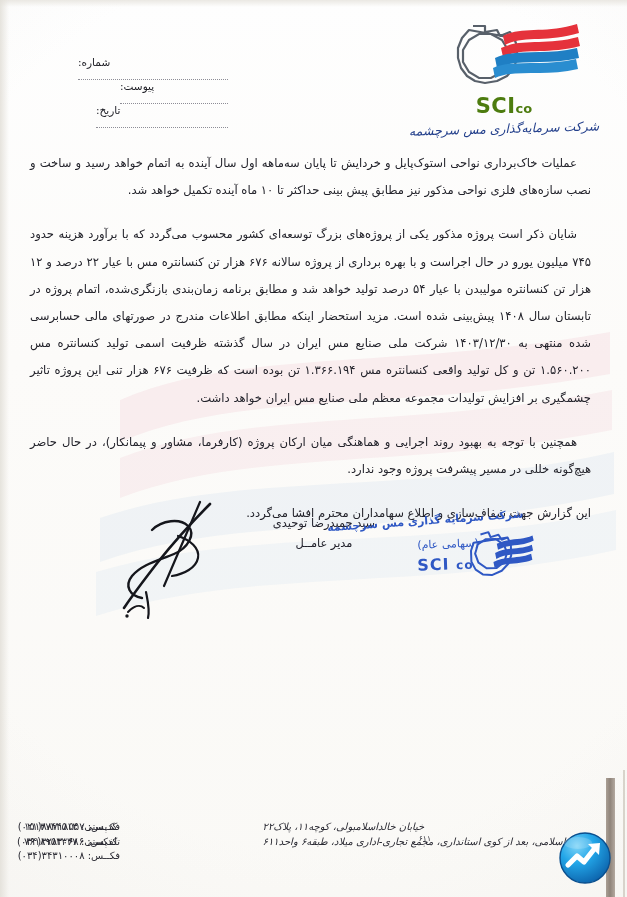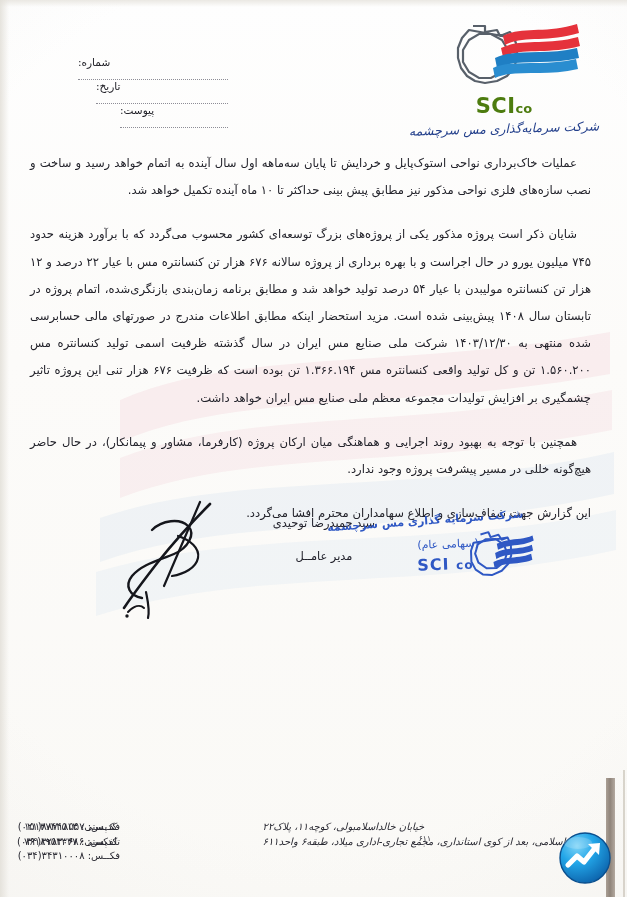--- a/index.html
+++ b/index.html
@@ -155,21 +155,21 @@
     direction: rtl;
   }
   .sig-name {
     font-size: 11.4px;
     color: #20202a;
     white-space: nowrap;
   }
   .sig-title {
     font-size: 11.4px;
     color: #20202a;
-    margin-top: 19px;
+    margin-top: 6px;
     letter-spacing: 1.6px;
   }
   .signature-ink {
     position: absolute;
     left: 122px;
     top: 500px;
     width: 135px;
     height: 125px;
     pointer-events: none;
   }
@@ -330,26 +330,26 @@
     </div>
     <div class="brand-scico"><span>SCI</span><span class="co">co</span></div>
     <div class="brand-fa">شرکت سرمایه‌گذاری مس سرچشمه</div>
   </div>
 
   <div class="form-fields">
     <div class="form-row r1">
       <span class="form-label">شماره:</span>
       <span class="dotline"></span>
     </div>
+    <div class="form-row r3">
+      <span class="form-label">پیوست:</span>
+      <span class="dotline"></span>
+    </div>
     <div class="form-row r2">
       <span class="form-label">تاریخ:</span>
-      <span class="dotline"></span>
-    </div>
-    <div class="form-row r3">
-      <span class="form-label">پیوست:</span>
       <span class="dotline"></span>
     </div>
   </div>
 
   <div class="body">
     <p class="para">عملیات خاک‌برداری نواحی استوک‌پایل و خردایش تا پایان سه‌ماهه اول سال آینده به اتمام خواهد رسید و ساخت و نصب سازه‌های فلزی نواحی مذکور نیز مطابق پیش بینی حداکثر تا ۱۰ ماه آینده تکمیل خواهد شد.</p>
     <p class="para">شایان ذکر است پروژه مذکور یکی از پروژه‌های بزرگ توسعه‌ای کشور محسوب می‌گردد که با برآورد هزینه حدود ۷۴۵ میلیون یورو در حال اجراست و با بهره برداری از پروژه سالانه ۶۷۶ هزار تن کنسانتره مس با عیار ۲۲ درصد و ۱۲ هزار تن کنسانتره مولیبدن با عیار ۵۴ درصد تولید خواهد شد و مطابق برنامه زمان‌بندی بازنگری‌شده، اتمام پروژه در تابستان سال ۱۴۰۸ پیش‌بینی شده است. مزید استحضار اینکه مطابق اطلاعات مندرج در صورتهای مالی حسابرسی شده منتهی به ۱۴۰۳/۱۲/۳۰ شرکت ملی صنایع مس ایران در سال گذشته ظرفیت اسمی تولید کنسانتره مس ۱.۵۶۰.۲۰۰ تن و کل تولید واقعی کنسانتره مس ۱.۳۶۶.۱۹۴ تن بوده است که ظرفیت ۶۷۶ هزار تنی این پروژه تاثیر چشمگیری بر افزایش تولیدات مجموعه معظم ملی صنایع مس ایران خواهد داشت.</p>
     <p class="para">همچنین با توجه به بهبود روند اجرایی و هماهنگی میان ارکان پروژه (کارفرما، مشاور و پیمانکار)، در حال حاضر هیچ‌گونه خللی در مسیر پیشرفت پروژه وجود ندارد.</p>
     <p class="para last">این گزارش جهت شفاف‌سازی و اطلاع سهامداران محترم افشا می‌گردد.</p>
   </div>

